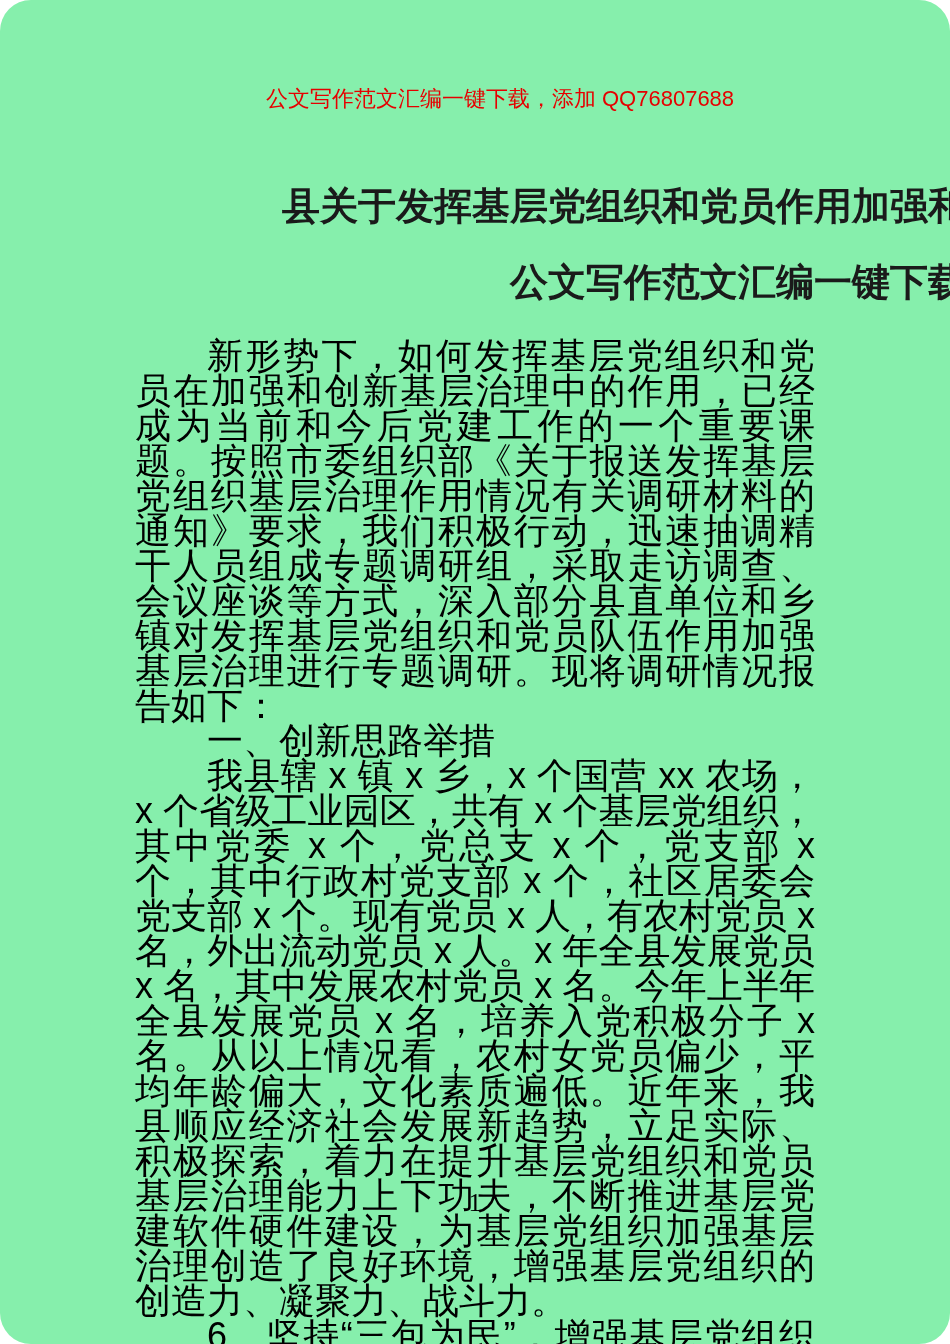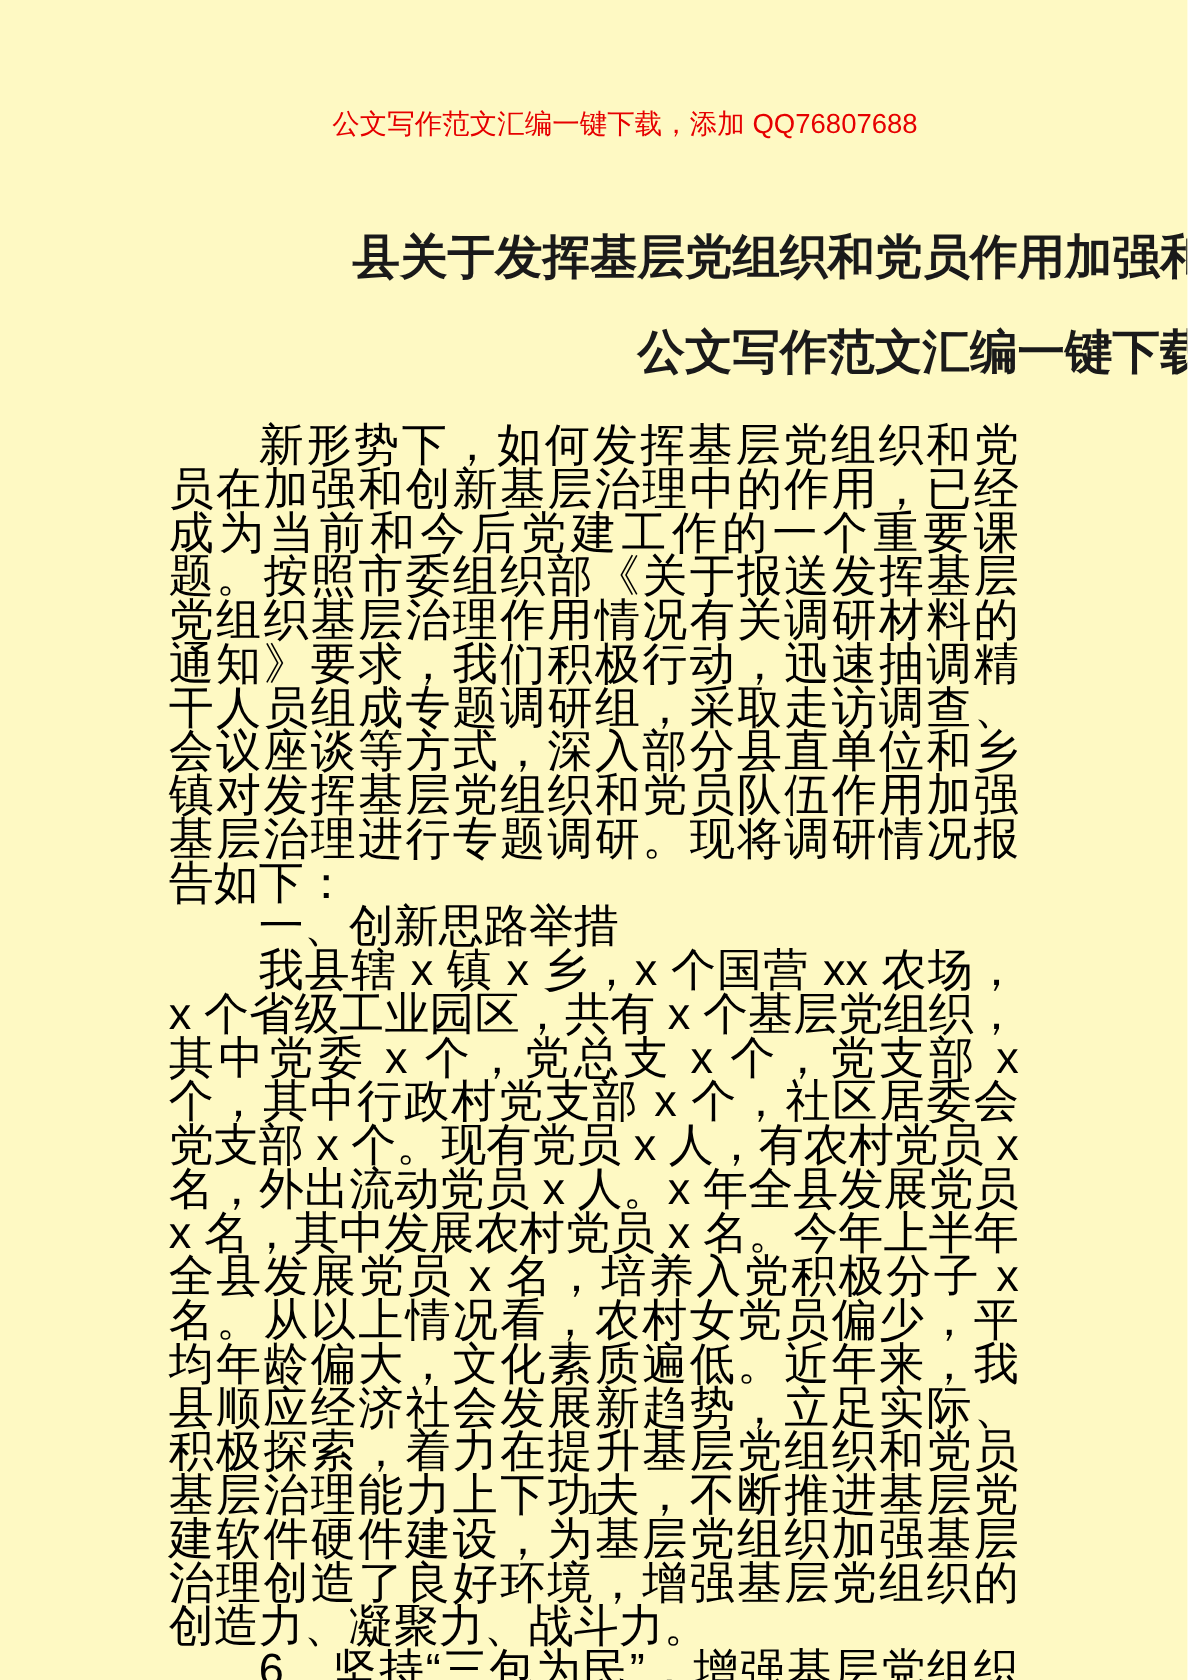--- a/index.html
+++ b/index.html
@@ -4,24 +4,25 @@
 <style>
   html, body {
     margin: 0;
     padding: 0;
     background: #ffffff;
   }
   .page {
     position: relative;
     width: 950px;
     height: 1344px;
-    background: #fef9c3;
+    background: #86efac;
     font-family: "Liberation Sans", sans-serif;
     color: #000000;
     overflow: hidden;
+    border-radius: 31px;
   }
   .promo {
     position: absolute;
     top: 84px;
     left: 50px;
     width: 900px;
     text-align: center;
     font-size: 22px;
     color: #e60000;
     white-space: nowrap;

